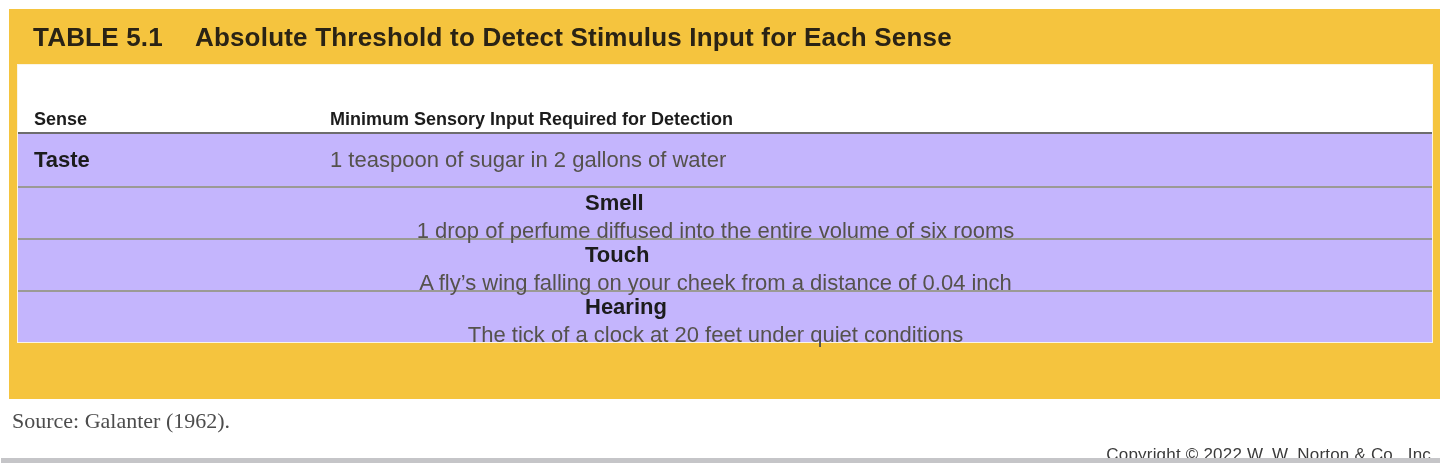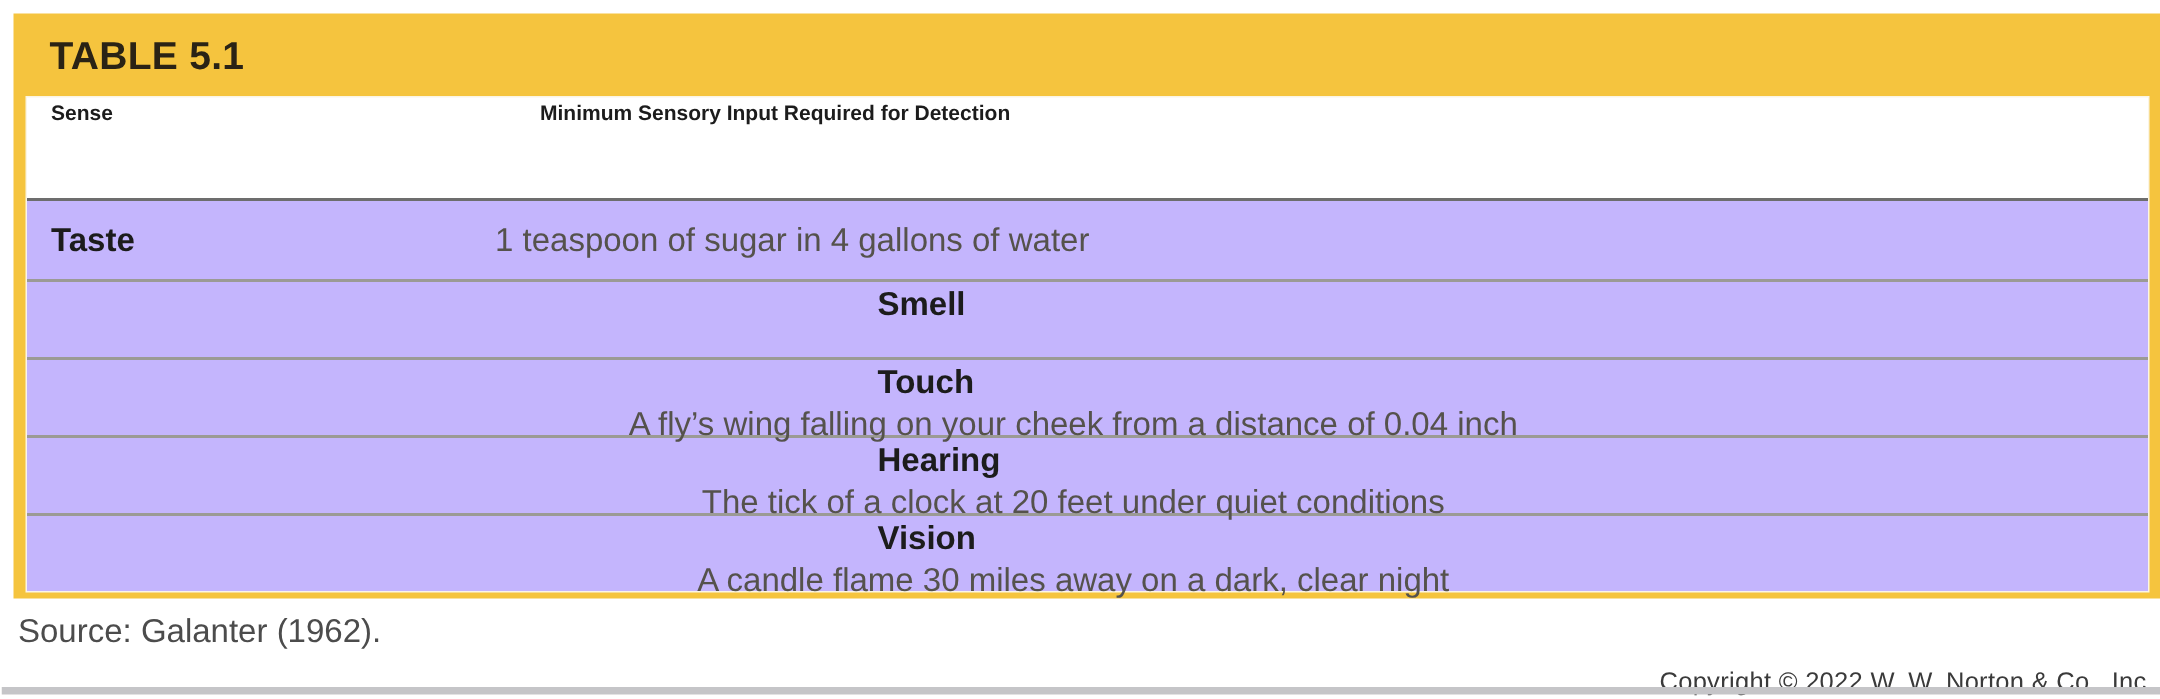--- a/index.html
+++ b/index.html
@@ -11,78 +11,76 @@
     background:#F5C43E;
   }
   .title-bar {
     height:54px; display:flex; align-items:center; padding-left:22px;
     color:#2a2315; font-size:26px; font-weight:bold; letter-spacing:0.2px;
   }
   .title-bar .tbl-label { margin-right:30px; }
   .table-body { margin:0 7px 7px 7px; background:#FBF5E4; }
 
   .hdr-row {
-    background:#ffffff; height:69px; display:flex; align-items:flex-start;
-    border-bottom:2px solid #6d6d6d; font-weight:bold; font-size:14px; color:#1c1c1c;gap:30px;
+    background:#ffffff; height:69px; display:flex; align-items:flex-end;
+    border-bottom:2px solid #6d6d6d; font-weight:bold; font-size:18px; color:#1c1c1c;
   }
   .col1 { width:310px; padding-left:15px; flex-shrink:0; }
   .col2 { flex:1; padding-right:20px; }
 
   .data-row {
     height:52px; display:flex; align-items:center;
     background:#c4b5fd; font-size:22px;
   }
   .data-row + .data-row { border-top:2px solid #9b9a95;flex-direction:column; }
   .data-row .col1 { font-weight:bold; color:#1c1c1c; }
   .data-row .col2 { color:#55524c; }
 
   .source-note {
     position:absolute; left:10px; top:406px;
-    font-size:22px; color:#4c4c4c;
+    font-size:22px; color:#4c4c4c;font-family:Liberation Serif, serif;
   }
   .copyright {
     position:absolute; right:4px; top:443px;
     font-size:17px; color:#3a3a3a; letter-spacing:0.2px;
   }
   .bottom-divider {
     position:absolute; left:0; top:457px; width:1440px; height:5px;
     background:#c5c5c8;
   }
 </style>
 </head>
 <body>
 
 <div class="frame">
   <div class="title-bar">
     <span class="tbl-label">TABLE 5.1</span>
+    <span>Absolute Threshold to Detect Stimulus Input for Each Sense</span>
   </div>
 
   <div class="table-body">
     <div class="hdr-row">
       <div class="col1">Sense</div>
       <div class="col2">Minimum Sensory Input Required for Detection</div>
     </div>
 
     <div class="data-row">
       <div class="col1">Taste</div>
-      <div class="col2">1 teaspoon of sugar in 4 gallons of water</div>
+      <div class="col2">1 teaspoon of sugar in 2 gallons of water</div>
     </div>
     <div class="data-row">
       <div class="col1">Smell</div>
+      <div class="col2">1 drop of perfume diffused into the entire volume of six rooms</div>
     </div>
     <div class="data-row">
       <div class="col1">Touch</div>
       <div class="col2">A fly’s wing falling on your cheek from a distance of 0.04 inch</div>
     </div>
     <div class="data-row">
       <div class="col1">Hearing</div>
       <div class="col2">The tick of a clock at 20 feet under quiet conditions</div>
     </div>
-    <div class="data-row">
-      <div class="col1">Vision</div>
-      <div class="col2">A candle flame 30 miles away on a dark, clear night</div>
-    </div>
   </div>
 </div>
 
 <div class="source-note">Source: Galanter (1962).</div>
 <div class="copyright">Copyright © 2022 W. W. Norton &amp; Co., Inc.</div>
 <div class="bottom-divider"></div>
 
 </body></html>

